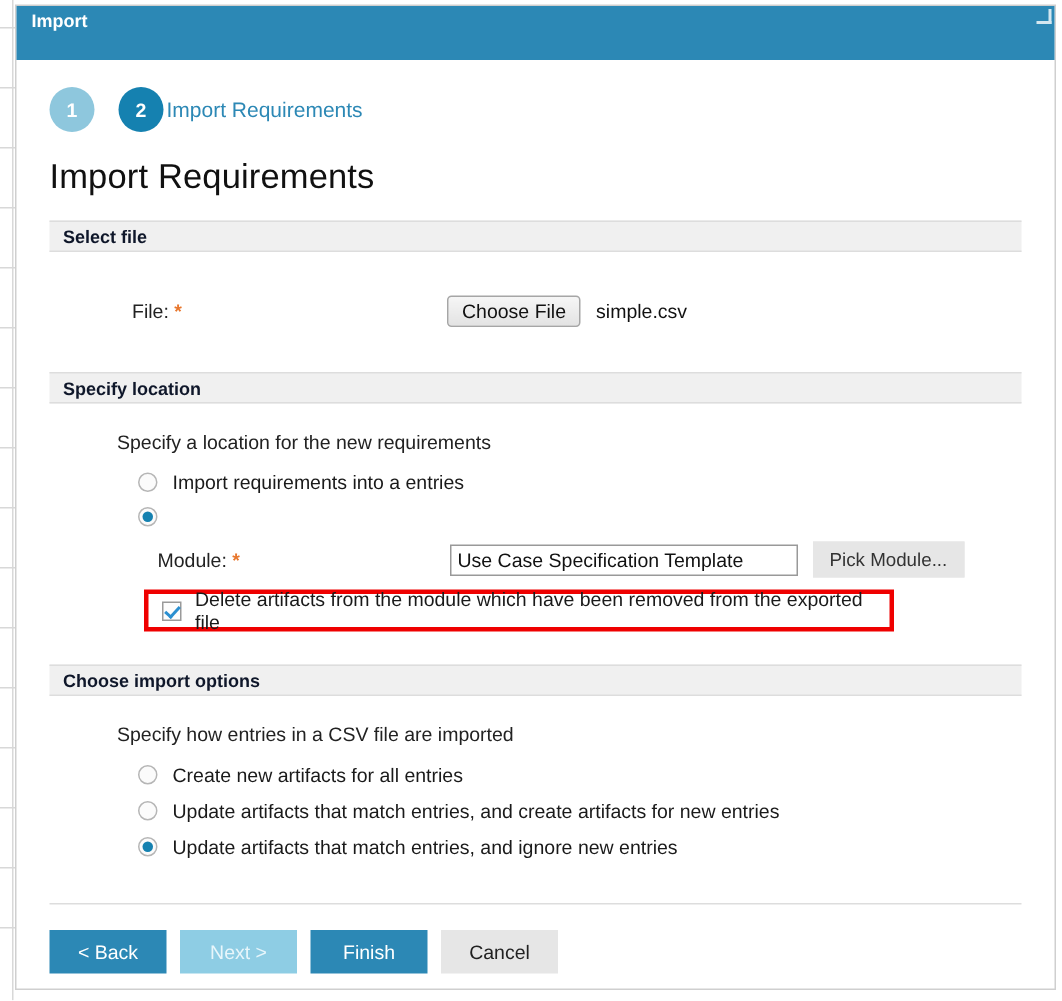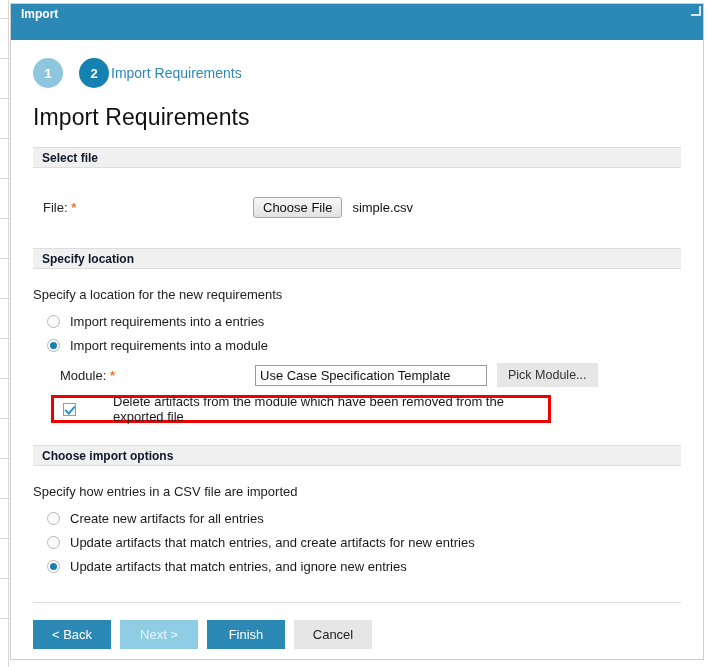--- a/index.html
+++ b/index.html
@@ -116,21 +116,21 @@
     color: #0f172a;
     font-size: 12px;
     font-weight: bold;
     height: 21px;
     line-height: 21px;
     padding-left: 9px;
     box-sizing: border-box;
     margin-bottom: 0;
   }
 
-  .section-body { padding: 14px 0 12px 0; }
+  .section-body { padding: 14px 0 12px 0; margin-left: 45px; }
 
   .req-star { color: #e8762c; font-weight: bold; }
 
   
   .file-row {
     display: flex;
     align-items: center;
     font-size: 13px;
     color: #222;
     height: 26px;
@@ -217,21 +217,20 @@
   
   .highlight-box {
     border: 3px solid #ef0000;
     margin: 8px 0 10px 18px;
     width: 500px;
     height: 28px;
     display: flex;
     align-items: center;
     box-sizing: border-box;
     background: #ffffff;
-    gap: 28px;
   }
   .checkbox {
     width: 13px; height: 13px;
     border: 1px solid #9a9a9a;
     background: #fdfdfd;
     margin: 0 9px 0 9px;
     flex: none;
     position: relative;
     box-sizing: border-box;
   }
@@ -339,21 +338,20 @@
       <div class="section-body">
         <div class="hint-text">Specify a location for the new requirements</div>
 
         <div class="radio-row">
           <span class="radio"></span>
           <span>Import requirements into a entries</span>
         </div>
 
         <div class="radio-row">
           <span class="radio checked"></span>
-          <span>Import requirements into a module</span>
         </div>
 
         <div class="module-row">
           <span class="module-label">
             <span>Module:</span>
             <span class="req-star">*</span>
           </span>
           <input class="module-input" type="text" value="Use Case Specification Template" style="">
           <button class="pick-module-btn">Pick Module...</button>
         </div>

